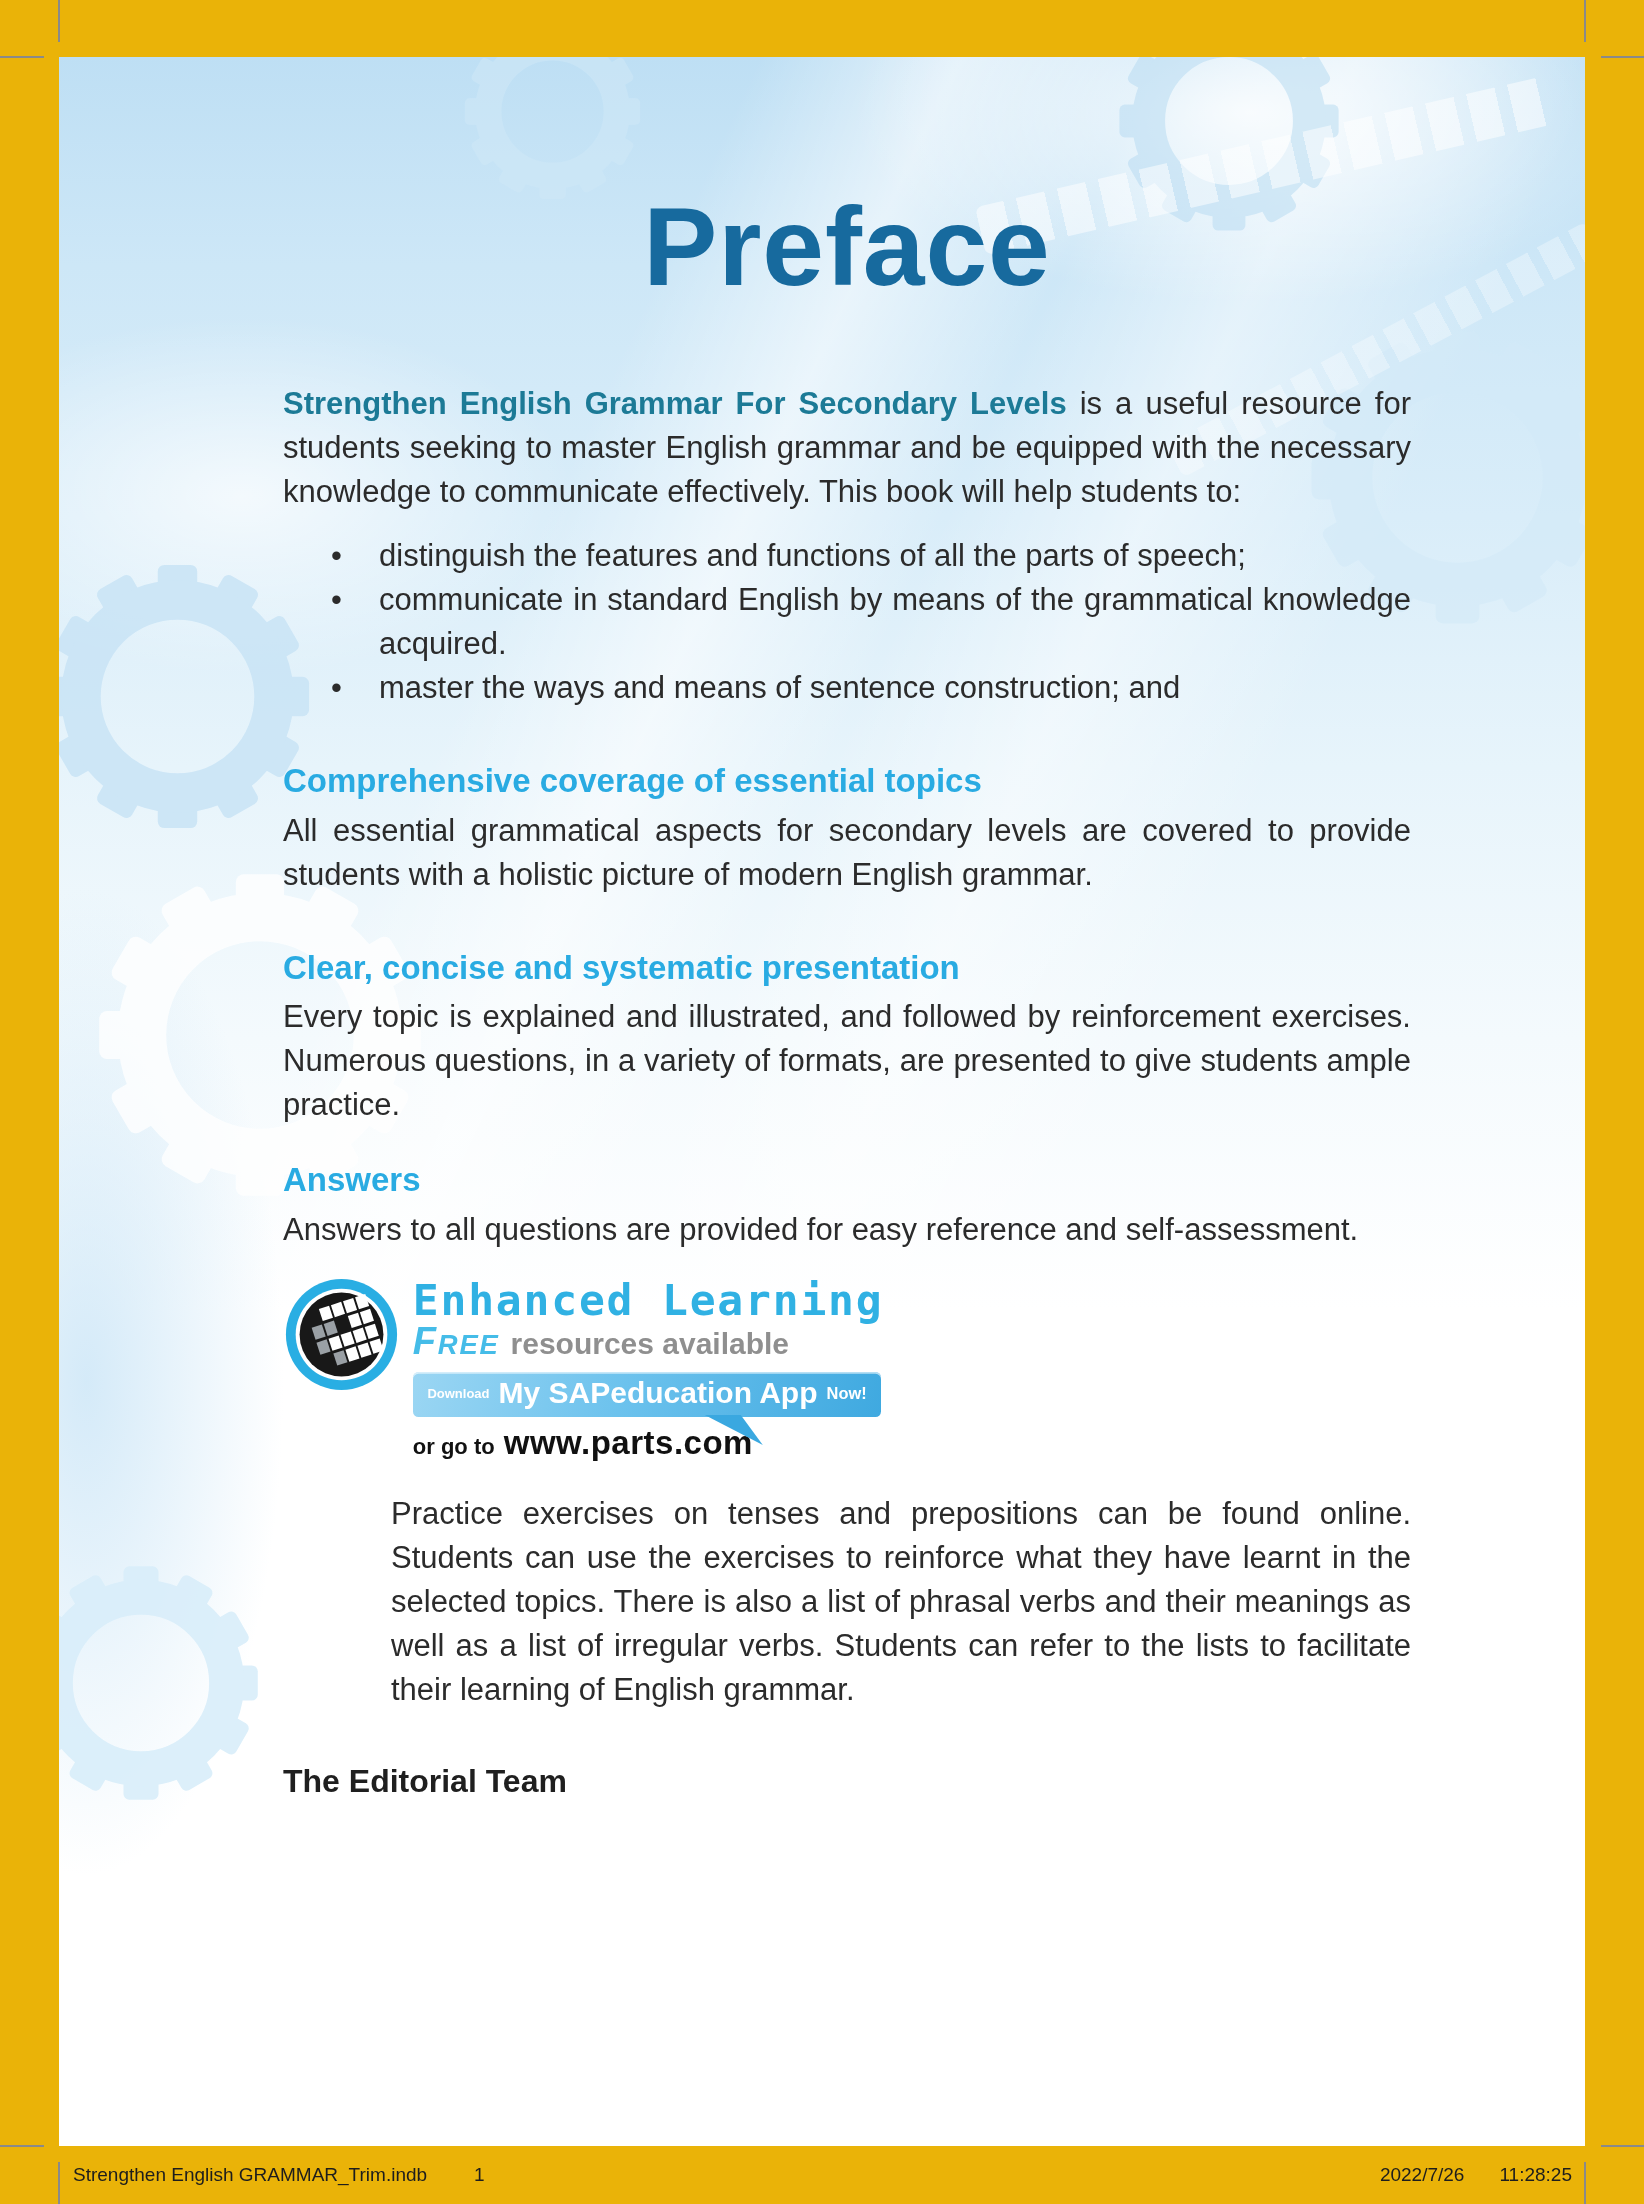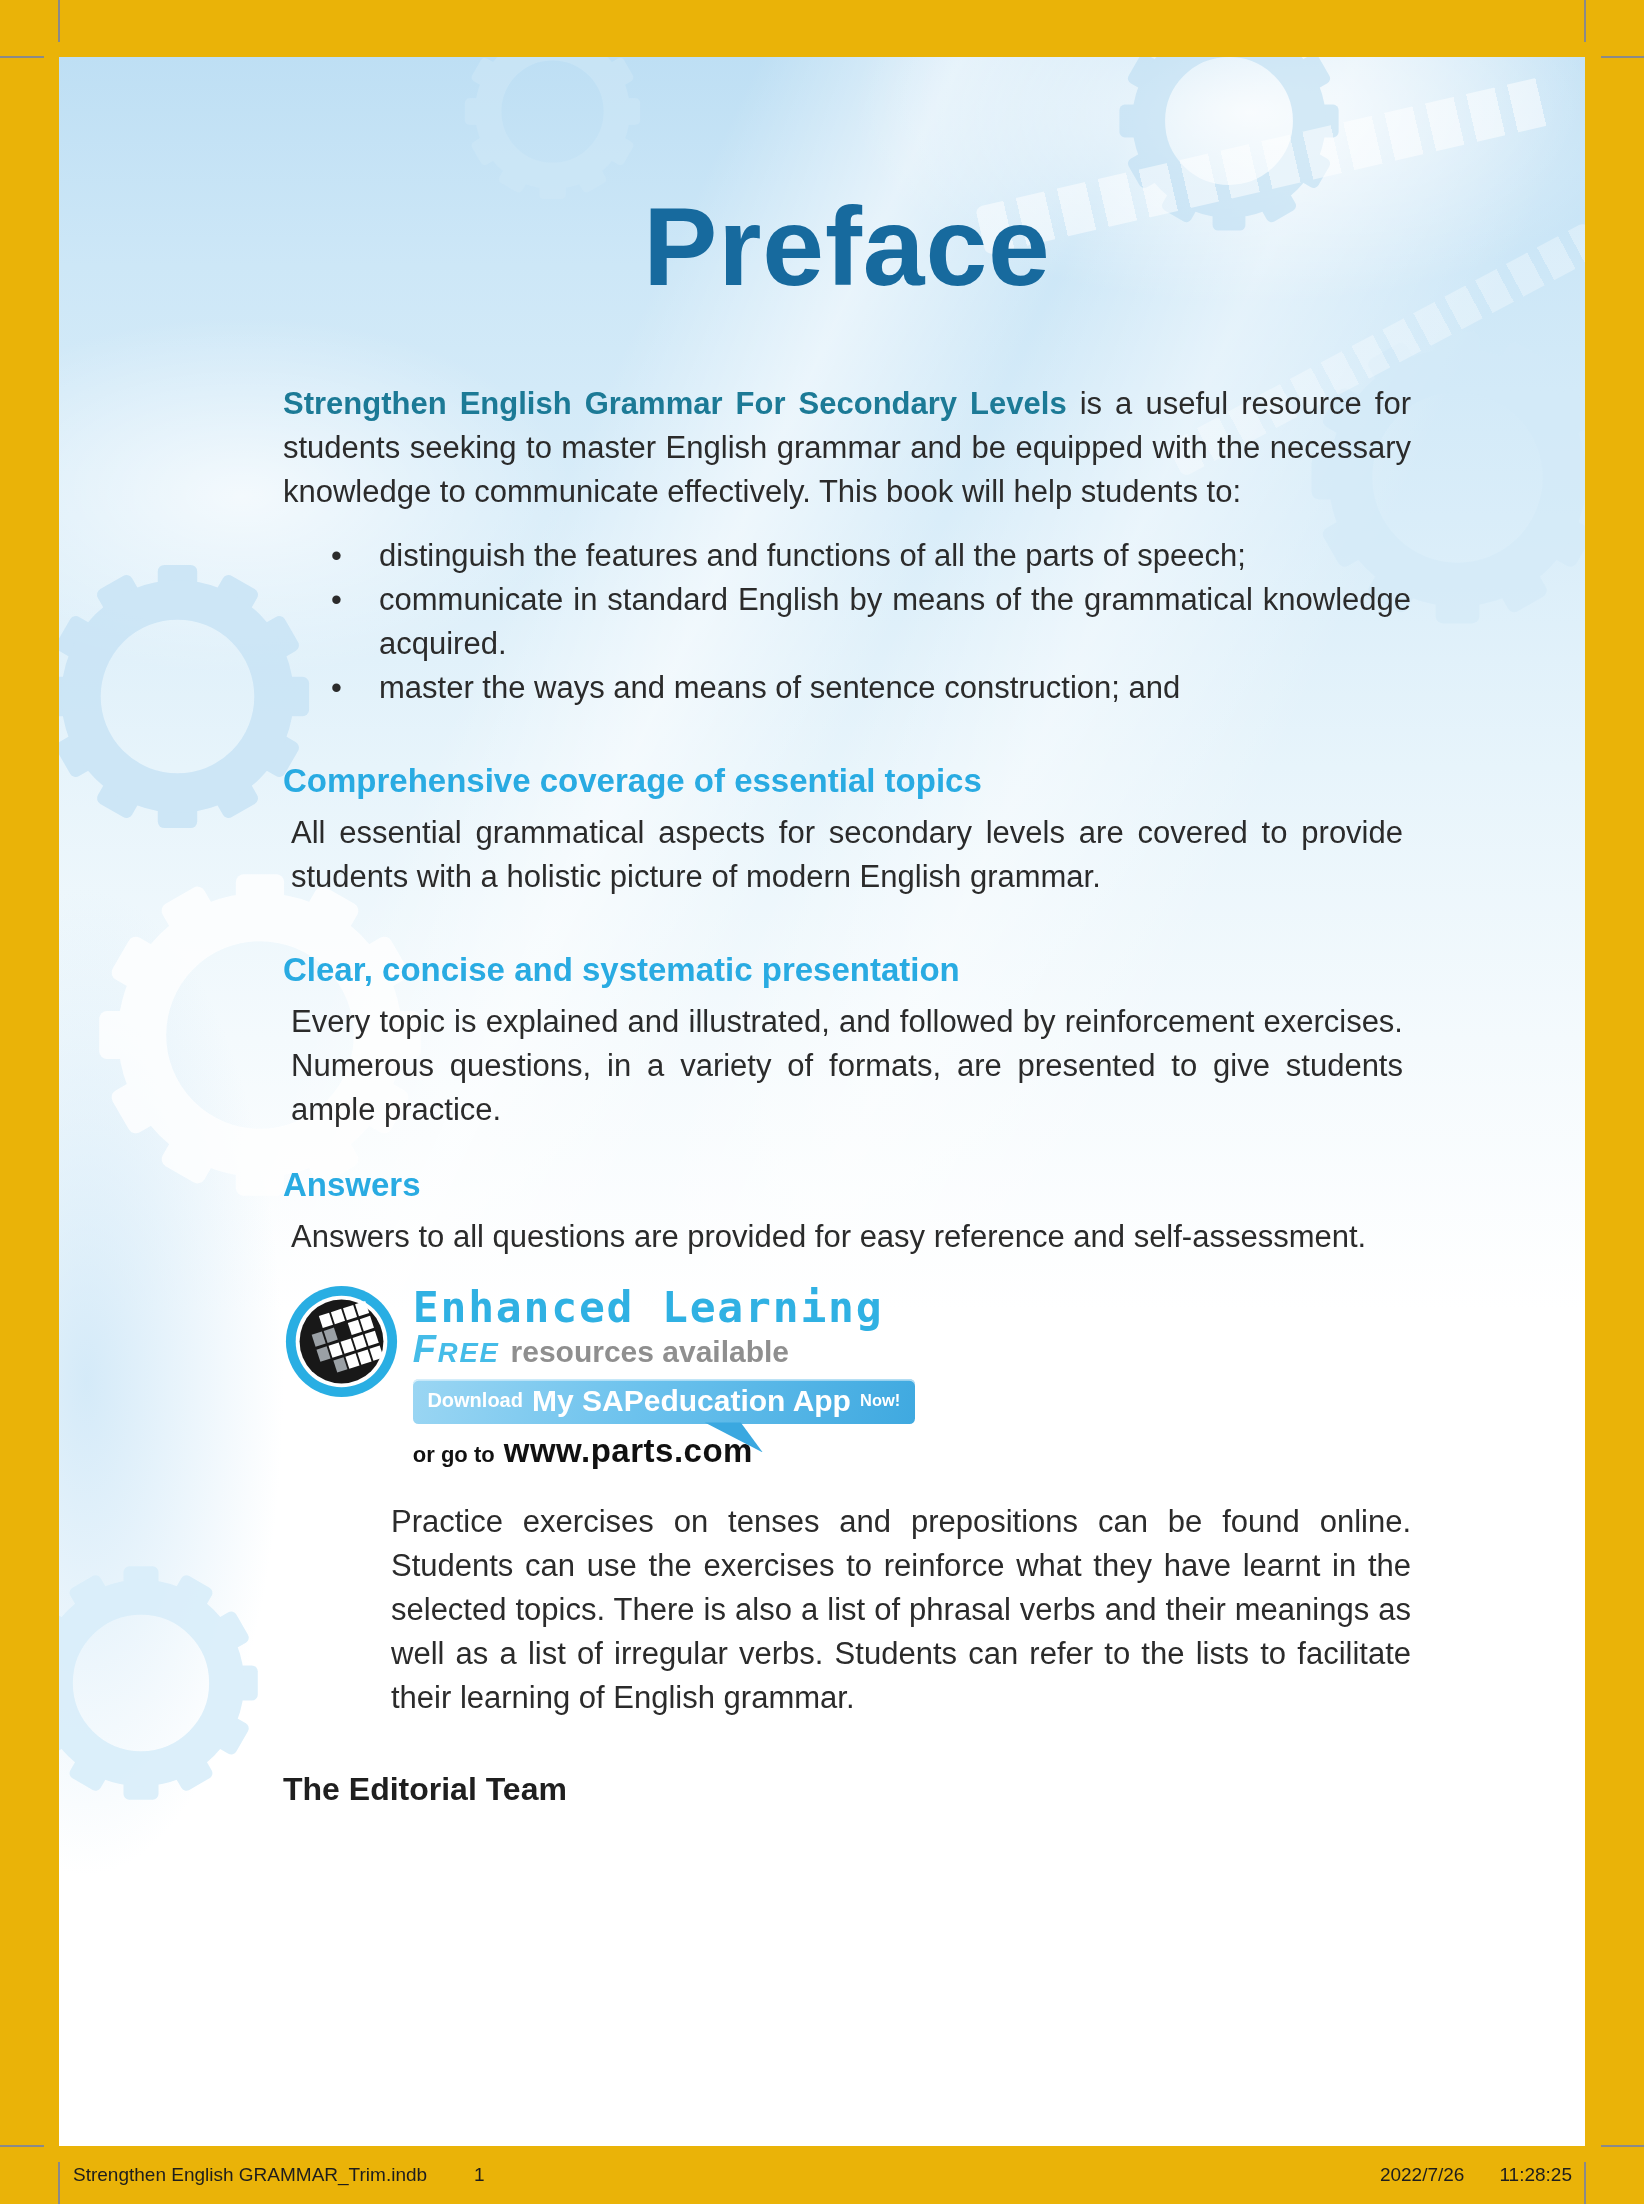--- a/index.html
+++ b/index.html
@@ -47,36 +47,36 @@
   .page-title{margin:135px 0 0;font-size:111px;line-height:1;font-weight:bold;
               color:#176a9e;text-align:center;letter-spacing:0.9px;}
   p.body, li{font-size:31px;line-height:44px;text-align:justify;}
   .intro{margin:79px 0 0;}
   .lead{font-weight:bold;color:#1c7a96;}
   ul.bullets{list-style:none;margin:20px 0 0;padding:0;}
   ul.bullets li{position:relative;padding-left:96px;}
   ul.bullets li::before{content:"\2022";position:absolute;left:48px;top:0;font-size:31px;color:#2b2b2b;}
   .sec-heading{margin:49px 0 5.5px;font-size:33px;line-height:44px;font-weight:bold;color:#29abe2;text-align:left;}
   .sec-heading.tight{margin-top:31px;}
-  .sec-body{margin:8px;}
+  .sec-body{margin:0;}
 
   
   .promo{margin-top:24px;display:flex;align-items:flex-start;}
   .promo-col{margin-left:12.8px;}
   .el-title{font-family:"DejaVu Sans Mono",monospace;font-size:43px;line-height:48px;
             font-weight:bold;color:#30b1e3;letter-spacing:1.8px;white-space:nowrap;}
   .free-line{line-height:33px;margin-top:1.8px;}
   .free{display:inline-block;font-style:italic;font-weight:bold;color:#45bce8;font-size:27.4px;letter-spacing:1.8px;}
   .free::first-letter{font-size:38px;}
   .free-rest{font-weight:bold;color:#8f8f8f;font-size:30px;margin-left:11px;}
   .banner-wrap{position:relative;margin-top:5.5px;width:fit-content;}
   .banner{display:flex;align-items:center;gap:9.1px;padding:4.6px 14.6px 6.4px;border-radius:5.5px;
           background:linear-gradient(105deg,#9bd6f3 0%,#6cc2ed 45%,#3fa9e0 100%);
           box-shadow:inset 0 1.8px 0 rgba(255,255,255,.6);}
-  .banner .b-small{color:#ffffff;font-weight:bold;font-size:20px;white-space:nowrap;}
+  .banner .b-small{color:#ffffff;font-weight:bold;font-size:13px;white-space:nowrap;}
   .banner .b-big{color:#ffffff;font-weight:bold;font-size:30px;white-space:nowrap;}
   .banner .b-now{color:#ffffff;font-weight:bold;font-size:16.4px;white-space:nowrap;}
   .tail{position:absolute;left:292px;top:100%;width:58px;height:30px;margin-top:-1.8px;
         background:#3aa8e0;clip-path:polygon(0 0,62% 0,100% 100%);}
   .goto-line{margin-top:7.3px;line-height:37px;white-space:nowrap;}
   .goto-label{font-weight:bold;color:#111;font-size:22px;}
   .goto-url{font-weight:bold;color:#111;font-size:33px;margin-left:9.1px;letter-spacing:0.5px;}
   .promo-body{margin:24px 0 0 108px;}
   .signoff{margin:51px 0 0;text-align:left;font-weight:bold;font-size:32px;color:#1f1f1f;}
 

